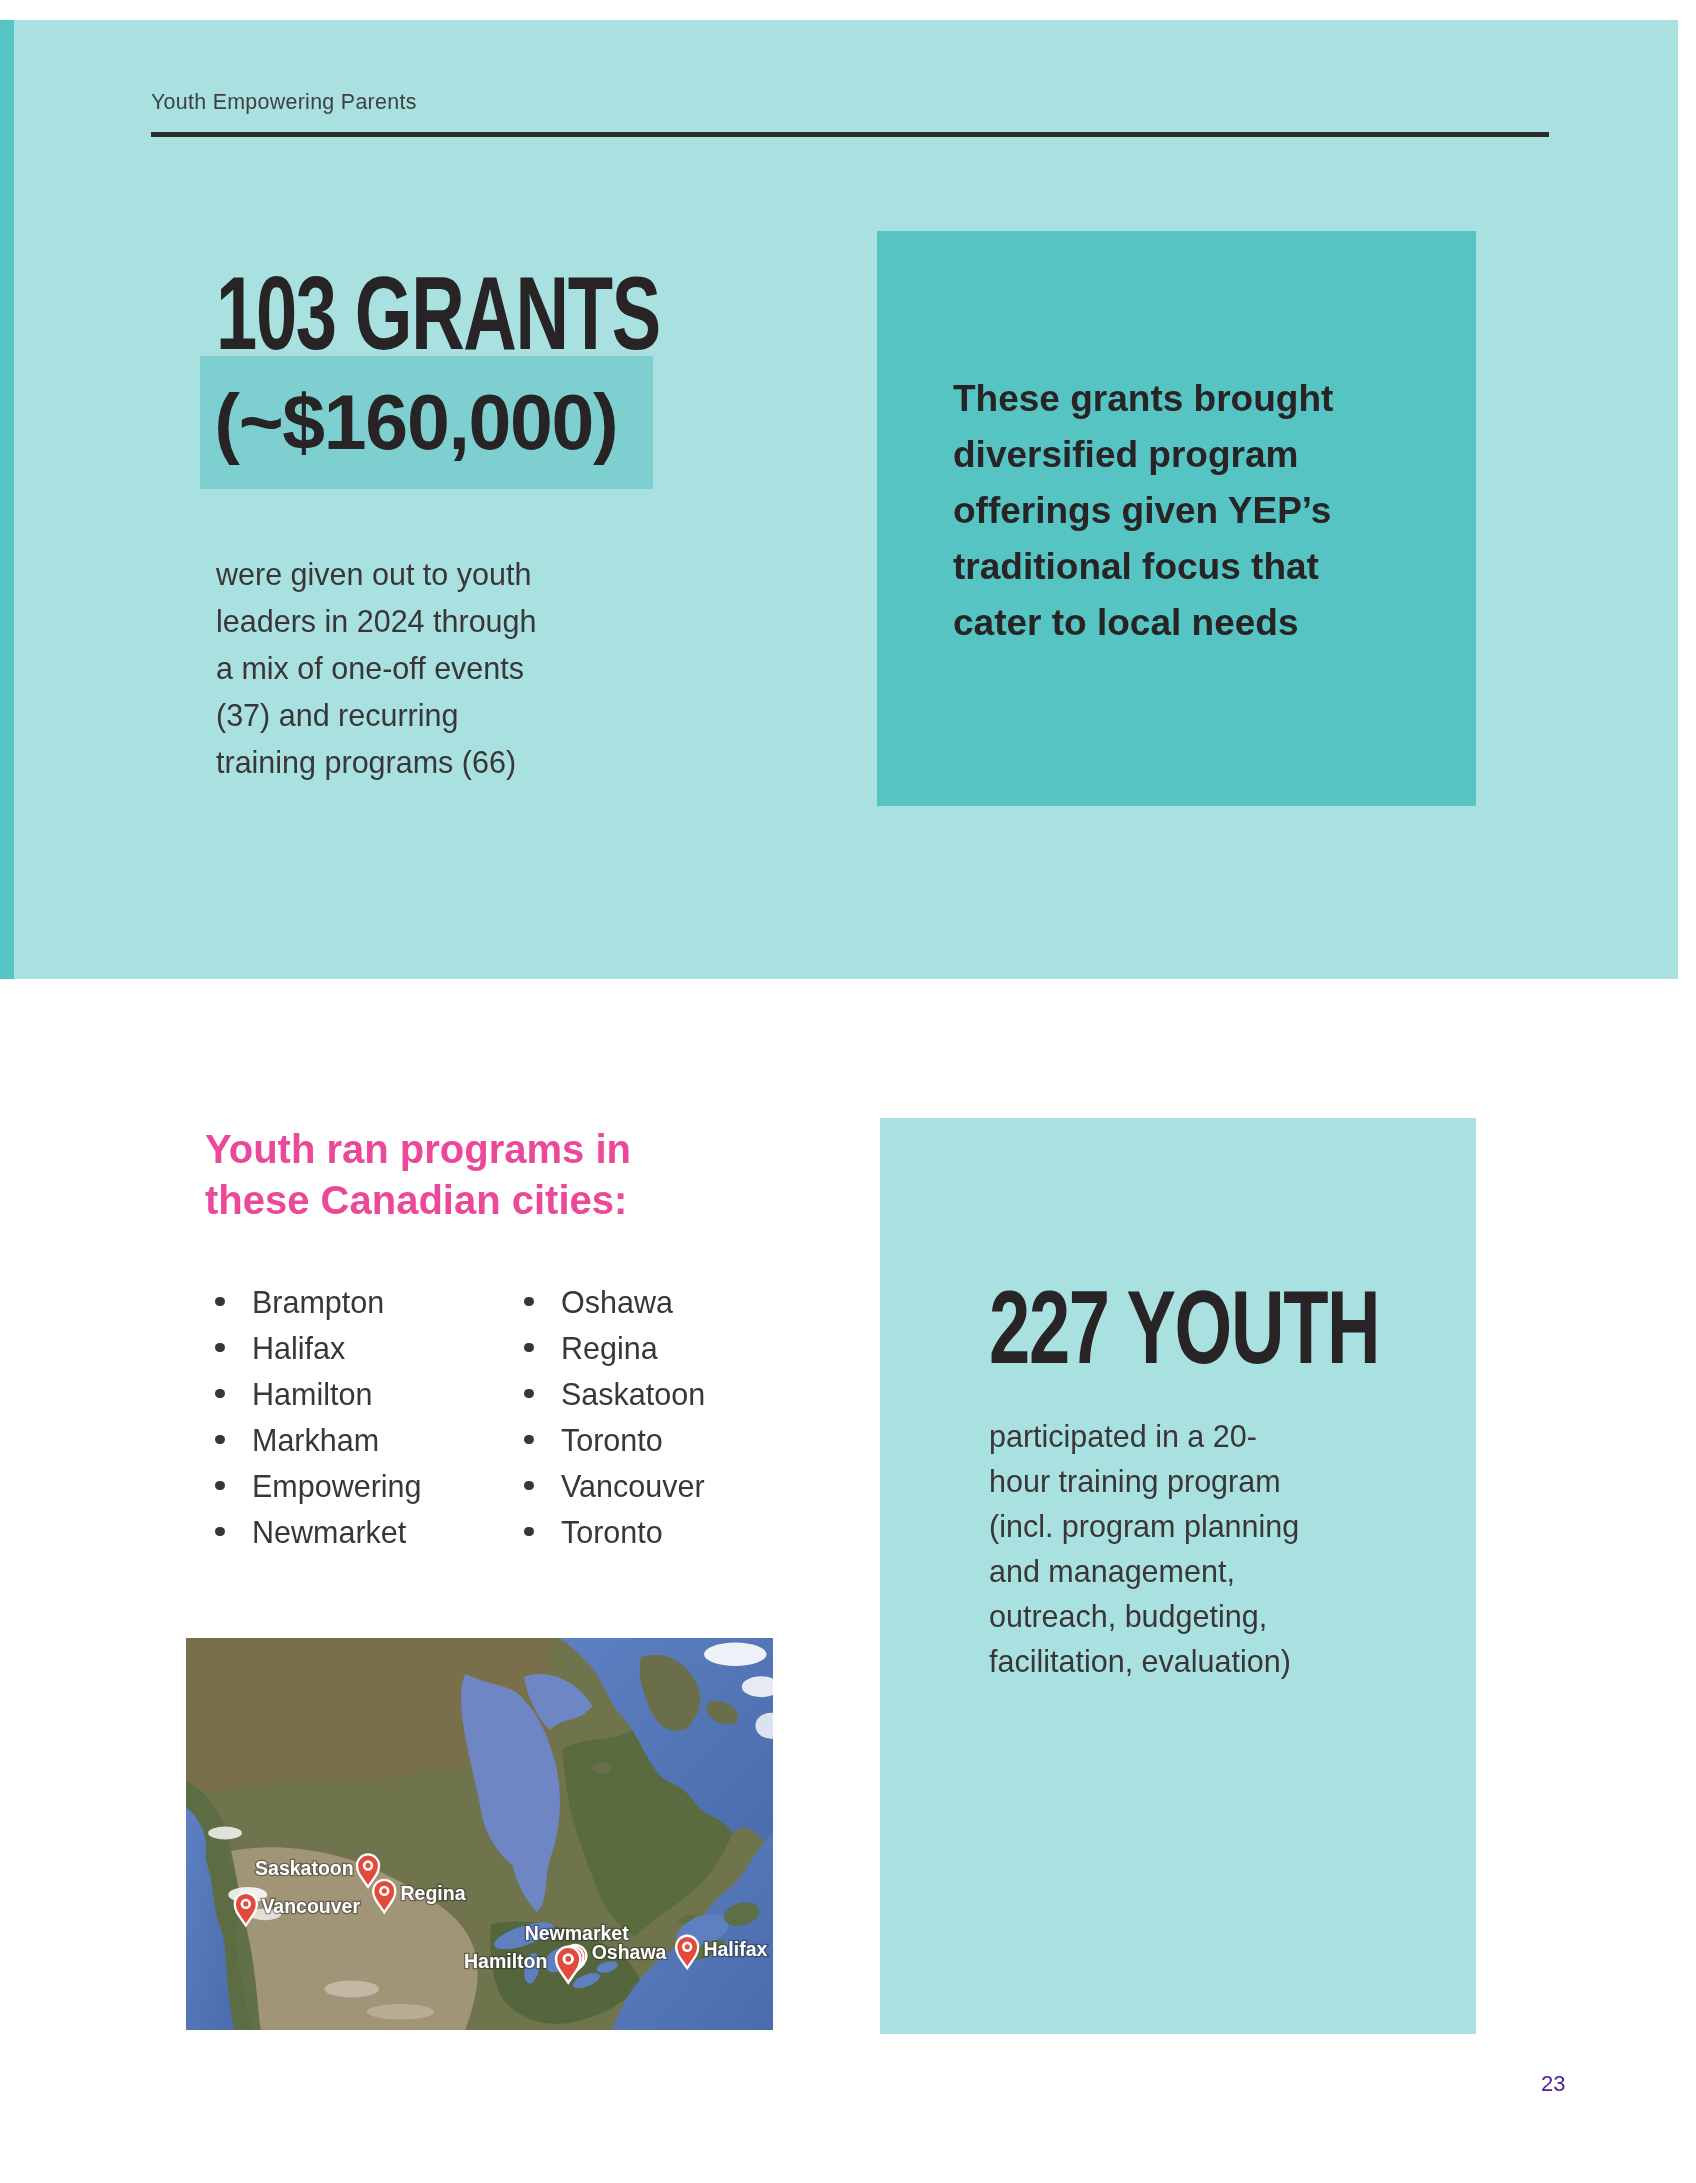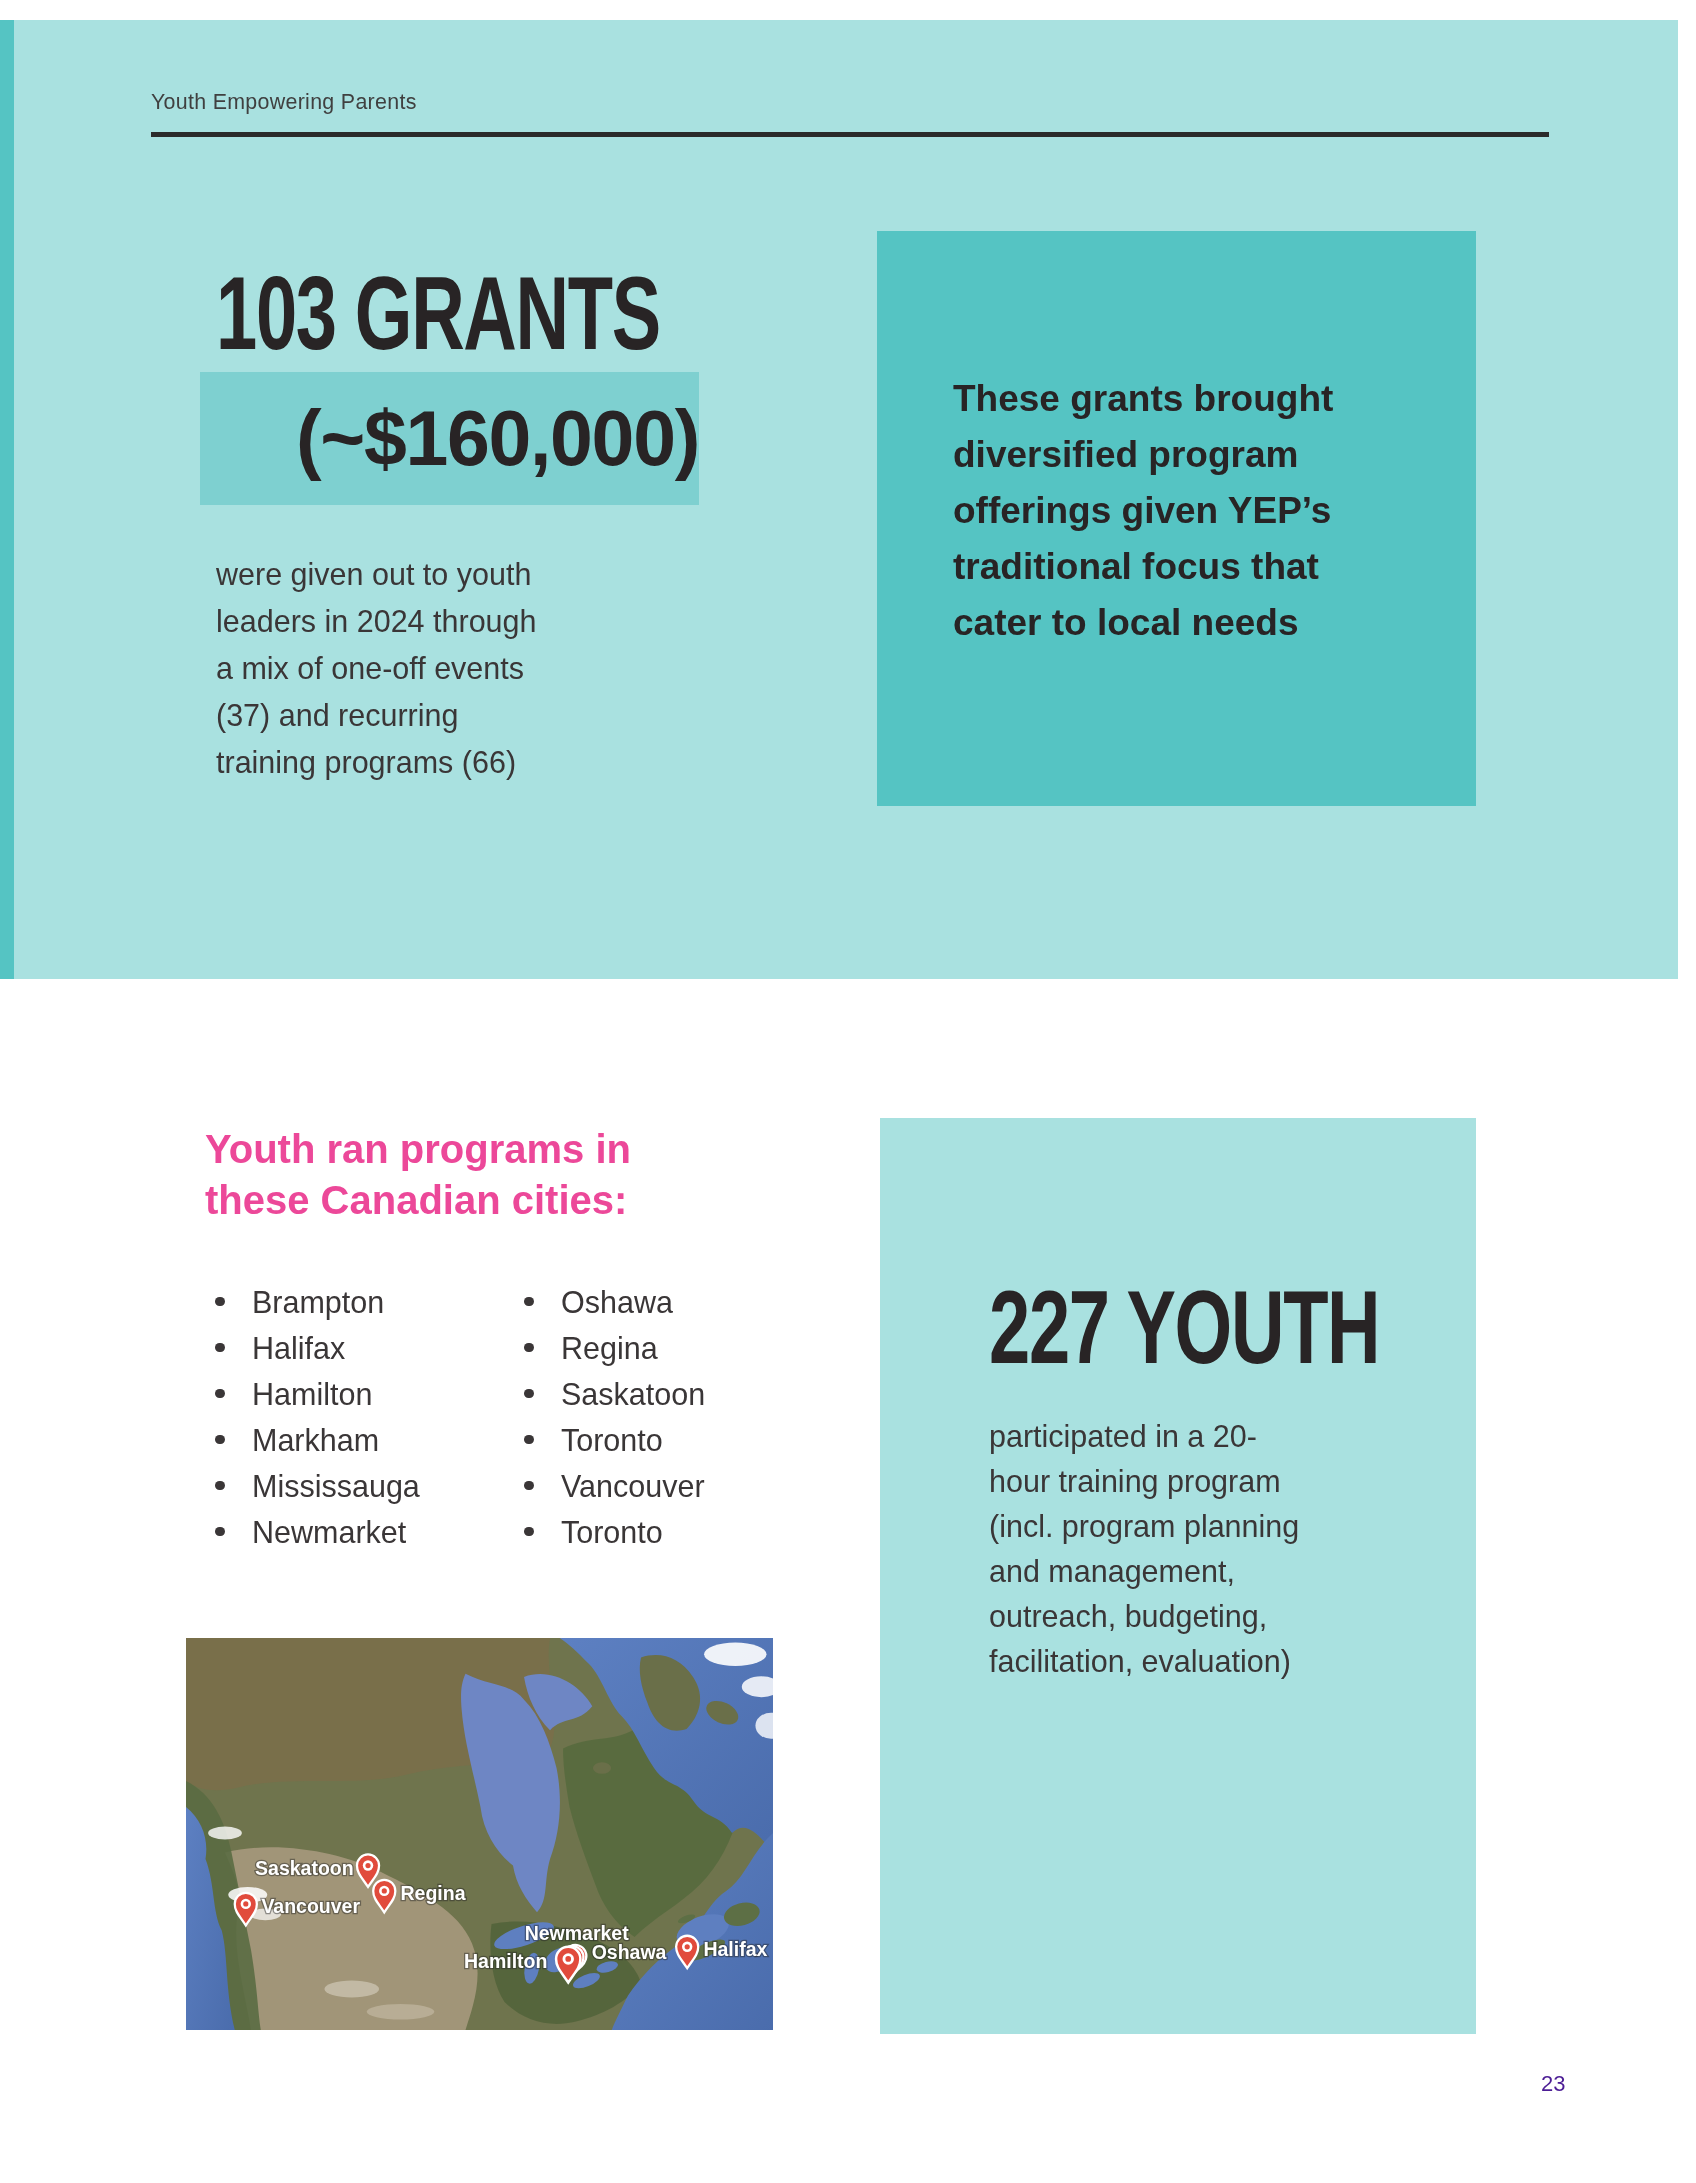--- a/index.html
+++ b/index.html
@@ -18,22 +18,22 @@
   .doc-header-rule { position:absolute; left:151px; top:132px; width:1398px; height:4.5px; background:var(--rule-dark); }
 
   .display-title {
     position:absolute; font-weight:700; font-size:103px; letter-spacing:-1.9px;
     transform:scaleX(.72); transform-origin:left top; white-space:nowrap;
     color:var(--text-dark); line-height:1;
   }
   .grants-headline { left:216px; top:262px; }
 
   .amount-box {
-    position:absolute; left:200px; top:372px; width:499px; height:133px;
-    background:var(--medium-teal); display:flex; align-items:center;justify-content:flex-end;
+    position:absolute; left:200px; top:356px; width:453px; height:133px;
+    background:var(--medium-teal); display:flex; align-items:center;
   }
   .amount-text {
     font-weight:700; font-size:77px; letter-spacing:-1.3px; color:var(--text-dark);
     padding-left:14.3px; white-space:nowrap;
   }
   .grants-para {
     position:absolute; left:216px; top:520px; width:494px;
     font-size:30.5px; line-height:47px; white-space:pre-line; color:var(--body-text);
   }
   .callout-box {
@@ -117,21 +117,21 @@
   </div>
 
   <h2 class="cities-heading">Youth ran programs in
 these Canadian cities:</h2>
 
   <ul class="city-list city-list-left">
     <li>Brampton</li>
     <li>Halifax</li>
     <li>Hamilton</li>
     <li>Markham</li>
-    <li>Mississauga</li>
+    <li>Empowering</li>
     <li>Newmarket</li>
   </ul>
   <ul class="city-list city-list-right">
     <li>Oshawa</li>
     <li>Regina</li>
     <li>Saskatoon</li>
     <li>Toronto</li>
     <li>Vancouver</li>
     <li>Toronto</li>
   </ul>

